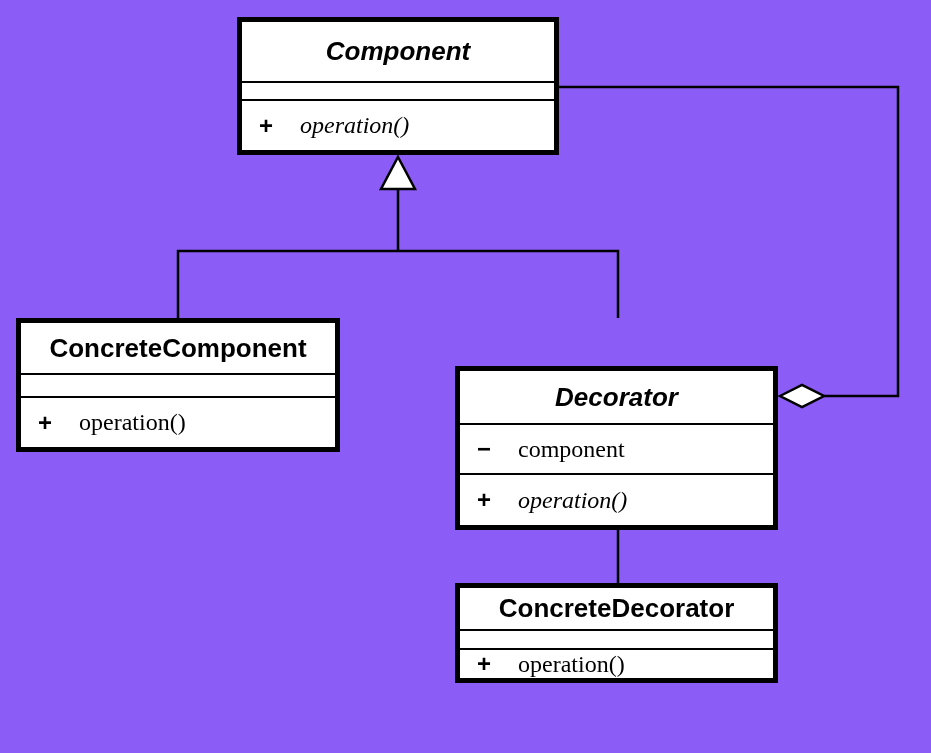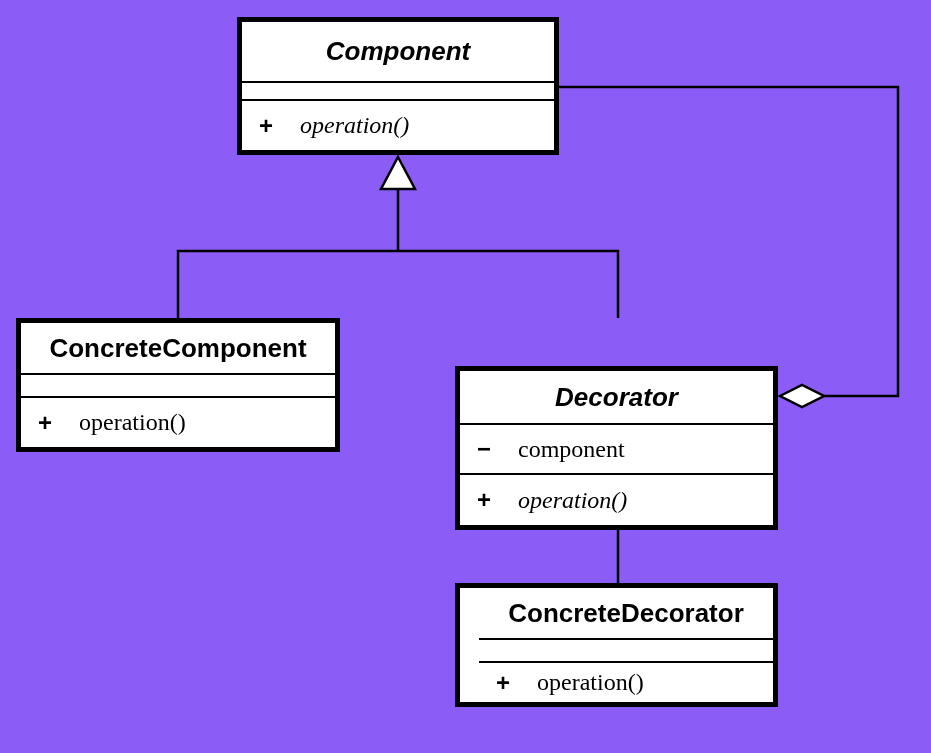--- a/index.html
+++ b/index.html
@@ -113,21 +113,21 @@
       </div>
     </div>
     <div class="compartment last">
       <div class="member">
         <span class="vis">+</span>
         <span class="sig em">operation()</span>
       </div>
     </div>
   </div>
 
-  <div class="uml-class" style="left:455px; top:583px; width:323px; height:124px;padding-left:19px;">
+  <div class="uml-class" style="left:455px; top:583px; width:323px; height:100px;">
     <div class="uml-title" style="height:52px;">ConcreteDecorator</div>
     <div class="compartment" style="height:23px;"></div>
     <div class="compartment last">
       <div class="member">
         <span class="vis">+</span>
         <span class="sig">operation()</span>
       </div>
     </div>
   </div>
 

